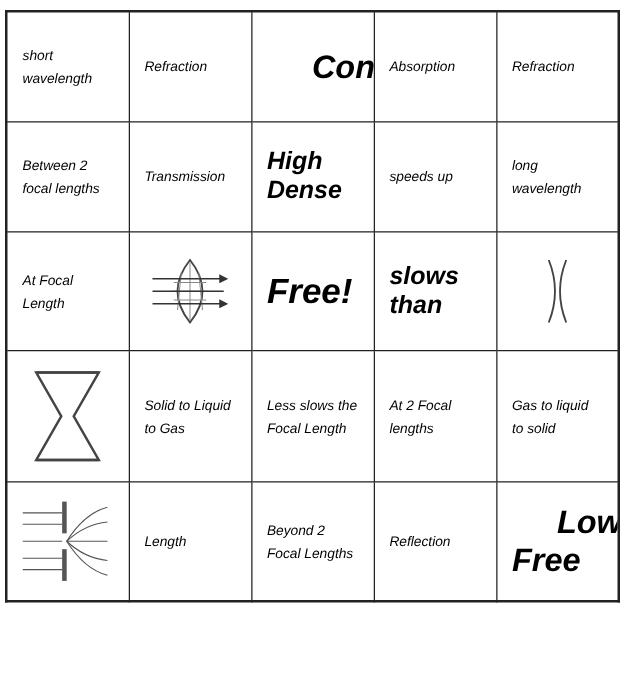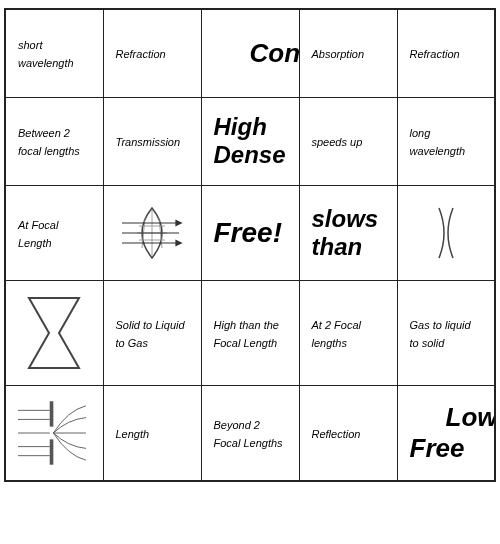--- a/index.html
+++ b/index.html
@@ -30,21 +30,21 @@
     .bingo-grid td {
       border: 1.5px solid #222;
       width: 98px;
       height: 88px;
       vertical-align: middle;
       padding: 12px;
       overflow: hidden;
       font-style: italic;
     }
     .cell-text-lg {
-      font-size: 24px;
+      font-size: 20px;
       font-weight: bold;
     }
     .cell-text-xl {
       font-size: 26px;
       font-weight: bold;
       margin-left: 36px;
     }
     .cell-text-xxl {
       font-size: 28px;
       font-weight: bold;
@@ -123,21 +123,21 @@
         <td>
           <div class="svg-container">
             <svg width="60" height="80" viewBox="0 0 60 80">
     <path d="M5,5 L55,5 L35,40 L55,75 L5,75 L25,40 Z" fill="none" stroke="#444" stroke-width="2"></path>
     <line x1="5" y1="5" x2="55" y2="5" stroke="#444" stroke-width="2"></line>
     <line x1="5" y1="75" x2="55" y2="75" stroke="#444" stroke-width="2"></line>
   </svg>
           </div>
         </td>
         <td><span class="cell-text-sm">Solid to Liquid to Gas</span></td>
-        <td><span class="cell-text-sm">High than the Focal Length</span></td>
+        <td><span class="cell-text-sm">Less slows the Focal Length</span></td>
         <td><span class="cell-text-sm">At 2 Focal lengths</span></td>
         <td><span class="cell-text-sm">Gas to liquid to solid</span></td>
       </tr>
       <tr>
         <td>
           <div class="svg-container">
             <svg width="80" height="70" viewBox="0 0 80 70">
 
     <rect x="35" y="0" width="4" height="28" fill="#555"></rect>
     <rect x="35" y="42" width="4" height="28" fill="#555"></rect>

